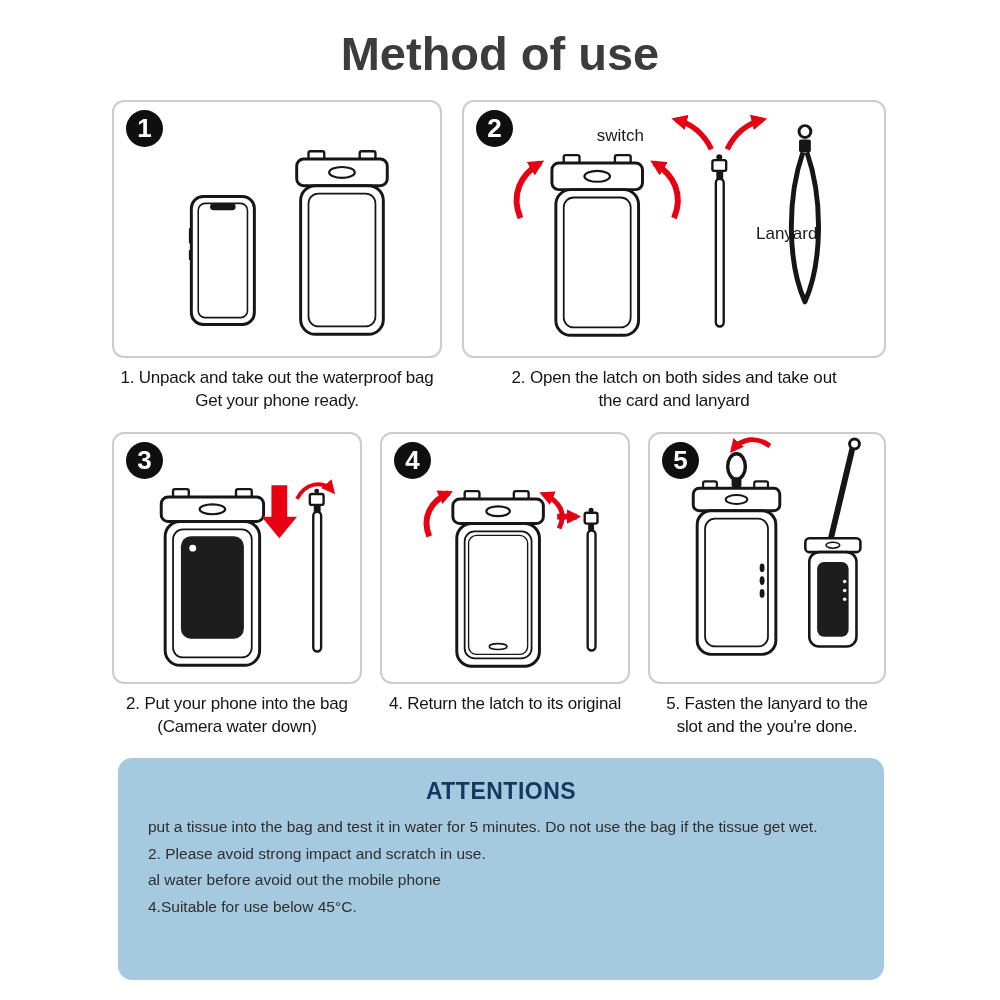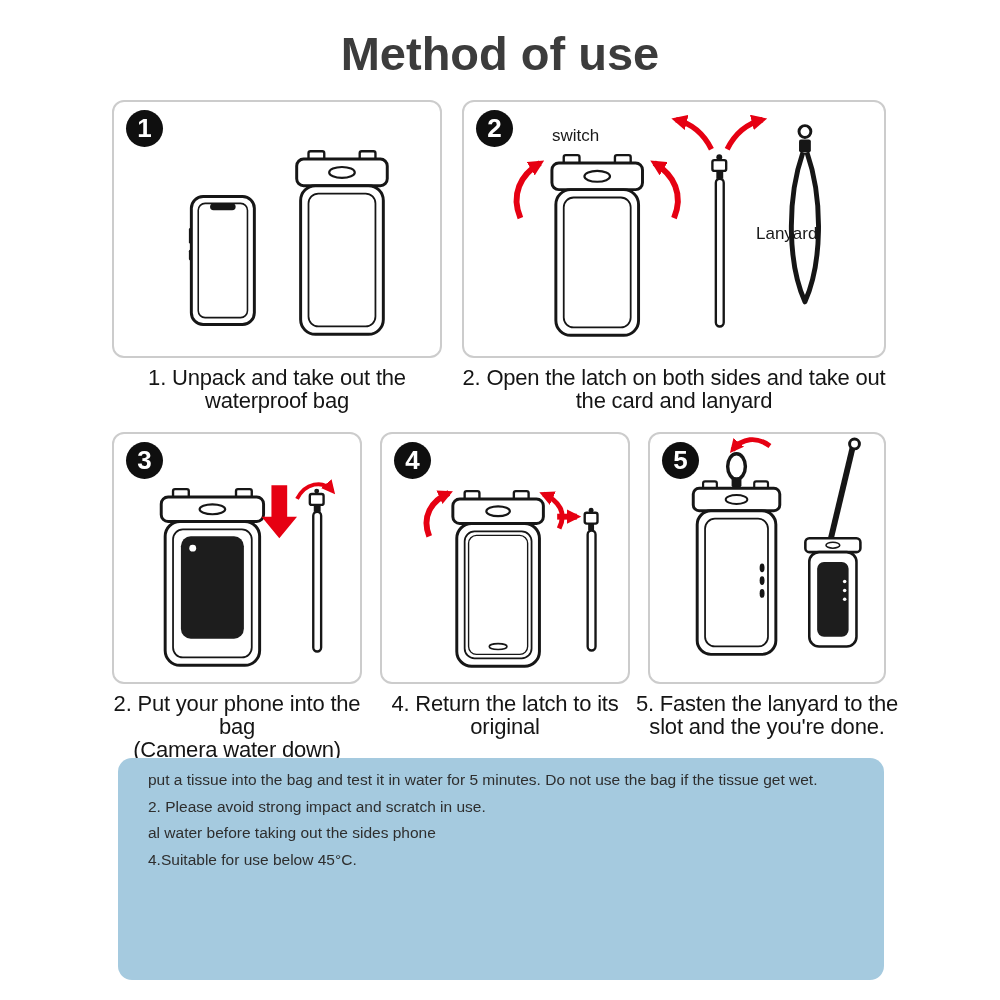--- a/index.html
+++ b/index.html
@@ -24,21 +24,21 @@
   .panel svg{position:absolute;left:0;top:0;width:100%;height:100%;}
   .badge{
     position:absolute;top:8px;left:12px;width:37px;height:37px;border-radius:50%;
     background:#0f0f0f;color:#ffffff;font-weight:700;font-size:26px;
     display:flex;align-items:center;justify-content:center;z-index:2;
   }
   .diagram-label{
     position:absolute;font-size:17px;color:#1a1a1a;z-index:2;
   }
   .caption{
-    position:absolute;text-align:center;font-size:22px;line-height:23px;
+    position:absolute;text-align:center;font-size:17px;line-height:23px;
     color:#151515;letter-spacing:-0.2px;
   }
   .attention-box{
     position:absolute;left:118px;top:758px;width:766px;height:222px;
     border-radius:14px;background:var(--attention-bg,#a5cadf);
   }
   .attention-title{
     margin-top:20px;text-align:center;font-size:23px;font-weight:800;
     color:var(--attention-title,#14395f);letter-spacing:0.5px;
   }
@@ -67,21 +67,21 @@
       <rect x="185" y="58" width="92" height="27" rx="7" stroke-width="3"></rect>
       <ellipse cx="231" cy="71.5" rx="13" ry="5.5" fill="none" stroke-width="2.2"></ellipse>
       <rect x="189" y="85" width="84" height="151" rx="15" stroke-width="3"></rect>
       <rect x="197" y="93" width="68" height="135" rx="10" fill="none" stroke-width="1.8"></rect>
     </g>
   </svg>
 </div>
 
 <div class="panel" style="left:462px;top:100px;width:424px;height:258px;">
   <div class="badge">2</div>
-  <div class="diagram-label" style="left:88px;top:24px;width:92px;text-align:left;">switch</div>
+  <div class="diagram-label" style="left:88px;top:24px;width:92px;text-align:right;">switch</div>
   <div class="diagram-label" style="left:292px;top:122px;width:90px;">Lanyard</div>
   <svg viewBox="0 0 424 258">
     <defs>
       <marker id="ah2" viewBox="0 0 10 10" refX="7" refY="5" markerWidth="16" markerHeight="16" orient="auto" markerUnits="userSpaceOnUse">
         <path d="M0,0 L10,5 L0,10 z" style="fill:var(--red,#e60012)"></path>
       </marker>
     </defs>
     <g fill="#fff" stroke="#161616">
       <rect x="100" y="54" width="16" height="10" rx="2" stroke-width="2.4"></rect>
       <rect x="152" y="54" width="16" height="10" rx="2" stroke-width="2.4"></rect>
@@ -204,37 +204,39 @@
       <rect x="170" y="130" width="32" height="76" rx="7" fill="#1d1d1d" stroke="none"></rect>
       <circle cx="198" cy="150" r="1.8" fill="#ffffff" stroke="none"></circle>
       <circle cx="198" cy="159" r="1.8" fill="#ffffff" stroke="none"></circle>
       <circle cx="198" cy="168" r="1.8" fill="#ffffff" stroke="none"></circle>
     </g>
   </svg>
 </div>
 
 <div class="caption" style="left:100px;top:366px;width:354px;">
   <div>1. Unpack and take out the waterproof bag</div>
+  <div>Get your phone ready.</div>
 </div>
 <div class="caption" style="left:462px;top:366px;width:424px;">
   <div>2. Open the latch on both sides and take out</div>
   <div>the card and lanyard</div>
 </div>
 <div class="caption" style="left:96px;top:692px;width:282px;">
   <div>2. Put your phone into the bag</div>
   <div>(Camera water down)</div>
 </div>
 <div class="caption" style="left:372px;top:692px;width:266px;">
   <div>4. Return the latch to its original</div>
 </div>
 <div class="caption" style="left:634px;top:692px;width:266px;">
   <div>5. Fasten the lanyard to the</div>
   <div>slot and the you're done.</div>
 </div>
 
 <div class="attention-box">
+  <div class="attention-title">ATTENTIONS</div>
   <div class="attention-lines">
     <div>put a tissue into the bag and test it in water for 5 minutes. Do not use the bag if the tissue get wet.</div>
     <div>2. Please avoid strong impact and scratch in use.</div>
-    <div>al water before taking out the sides phone</div>
+    <div>al water before avoid out the mobile phone</div>
     <div>4.Suitable for use below 45°C.</div>
   </div>
 </div>
 
 </body></html>

